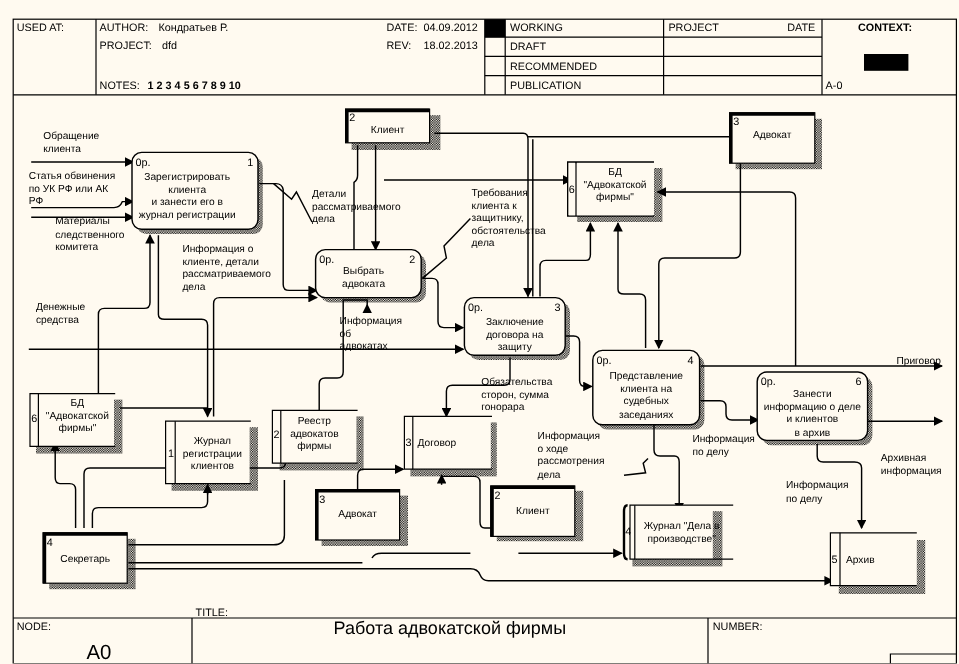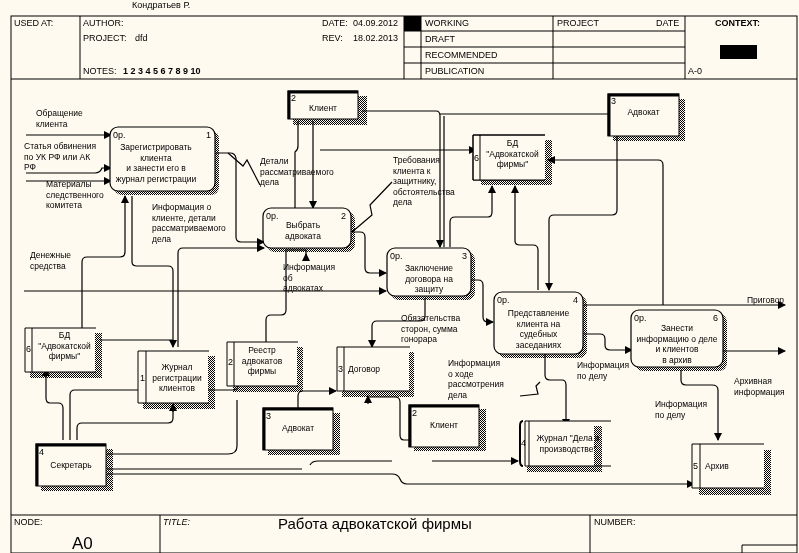--- a/index.html
+++ b/index.html
@@ -202,41 +202,41 @@
 
     <rect x="699" y="450" width="72" height="45" fill="url(#hatch)" stroke="none"></rect>
     <rect x="692" y="444" width="72" height="44" stroke="none"></rect>
     <path d="M764,444 L692,444 L692,488 L764,488" fill="none"></path>
       <line x1="700" y1="444" x2="700" y2="488"></line>
   </g>
 </svg>
 
 <div class="abs hdr" style="left:14px;top:18px;">USED AT:</div>
 <div class="abs hdr" style="left:83px;top:18px;">AUTHOR:</div>
-<div class="abs hdr" style="left:132px;top:0;">Кондратьев Р.</div>
+<div class="abs hdr" style="left:132px;top:18px;">Кондратьев Р.</div>
 <div class="abs hdr" style="left:83px;top:33px;">PROJECT:</div>
 <div class="abs hdr" style="left:135px;top:33px;">dfd</div>
 <div class="abs hdr" style="left:322px;top:18px;">DATE:</div>
 <div class="abs hdr" style="left:353px;top:18px;">04.09.2012</div>
 <div class="abs hdr" style="left:322px;top:33px;">REV:</div>
 <div class="abs hdr" style="left:353px;top:33px;">18.02.2013</div>
 <div class="abs hdr" style="left:83px;top:66px;">NOTES:</div>
 <div class="abs hdr" style="left:123px;top:66px;font-weight:bold;">1  2  3  4  5  6  7  8  9  10</div>
 <div class="abs hdr" style="left:425px;top:18px;">WORKING</div>
 <div class="abs hdr" style="left:425px;top:34px;">DRAFT</div>
 <div class="abs hdr" style="left:425px;top:50px;">RECOMMENDED</div>
 <div class="abs hdr" style="left:425px;top:66px;">PUBLICATION</div>
 <div class="abs hdr" style="left:557px;top:18px;">PROJECT</div>
 <div class="abs hdr" style="left:656px;top:18px;">DATE</div>
 <div class="abs hdr" style="left:715px;top:18px;font-weight:bold;">CONTEXT:</div>
 <div class="abs hdr" style="left:688px;top:66px;">A-0</div>
 
 <div class="abs hdr" style="left:14px;top:517px;">NODE:</div>
 <div class="abs" style="left:72px;top:535px;font-size:17px;line-height:18px;">A0</div>
-<div class="abs hdr" style="left:163px;top:517px;font-style:italic;">TITLE:</div>
+<div class="abs hdr" style="left:163px;top:505px;">TITLE:</div>
 <div class="abs" style="left:278px;top:515px;font-size:15px;line-height:18px;white-space:nowrap;">Работа адвокатской фирмы</div>
 <div class="abs hdr" style="left:594px;top:517px;">NUMBER:</div>
 
 <div>
   <div class="num" style="left:113px;top:130px;">0р.</div>
   <div class="num" style="left:206px;top:130px;">1</div>
   <div class="boxtxt" style="left:110px;top:142px;width:92px;">
     <div>Зарегистрировать</div>
       <div>клиента</div>
       <div>и занести его в</div>

